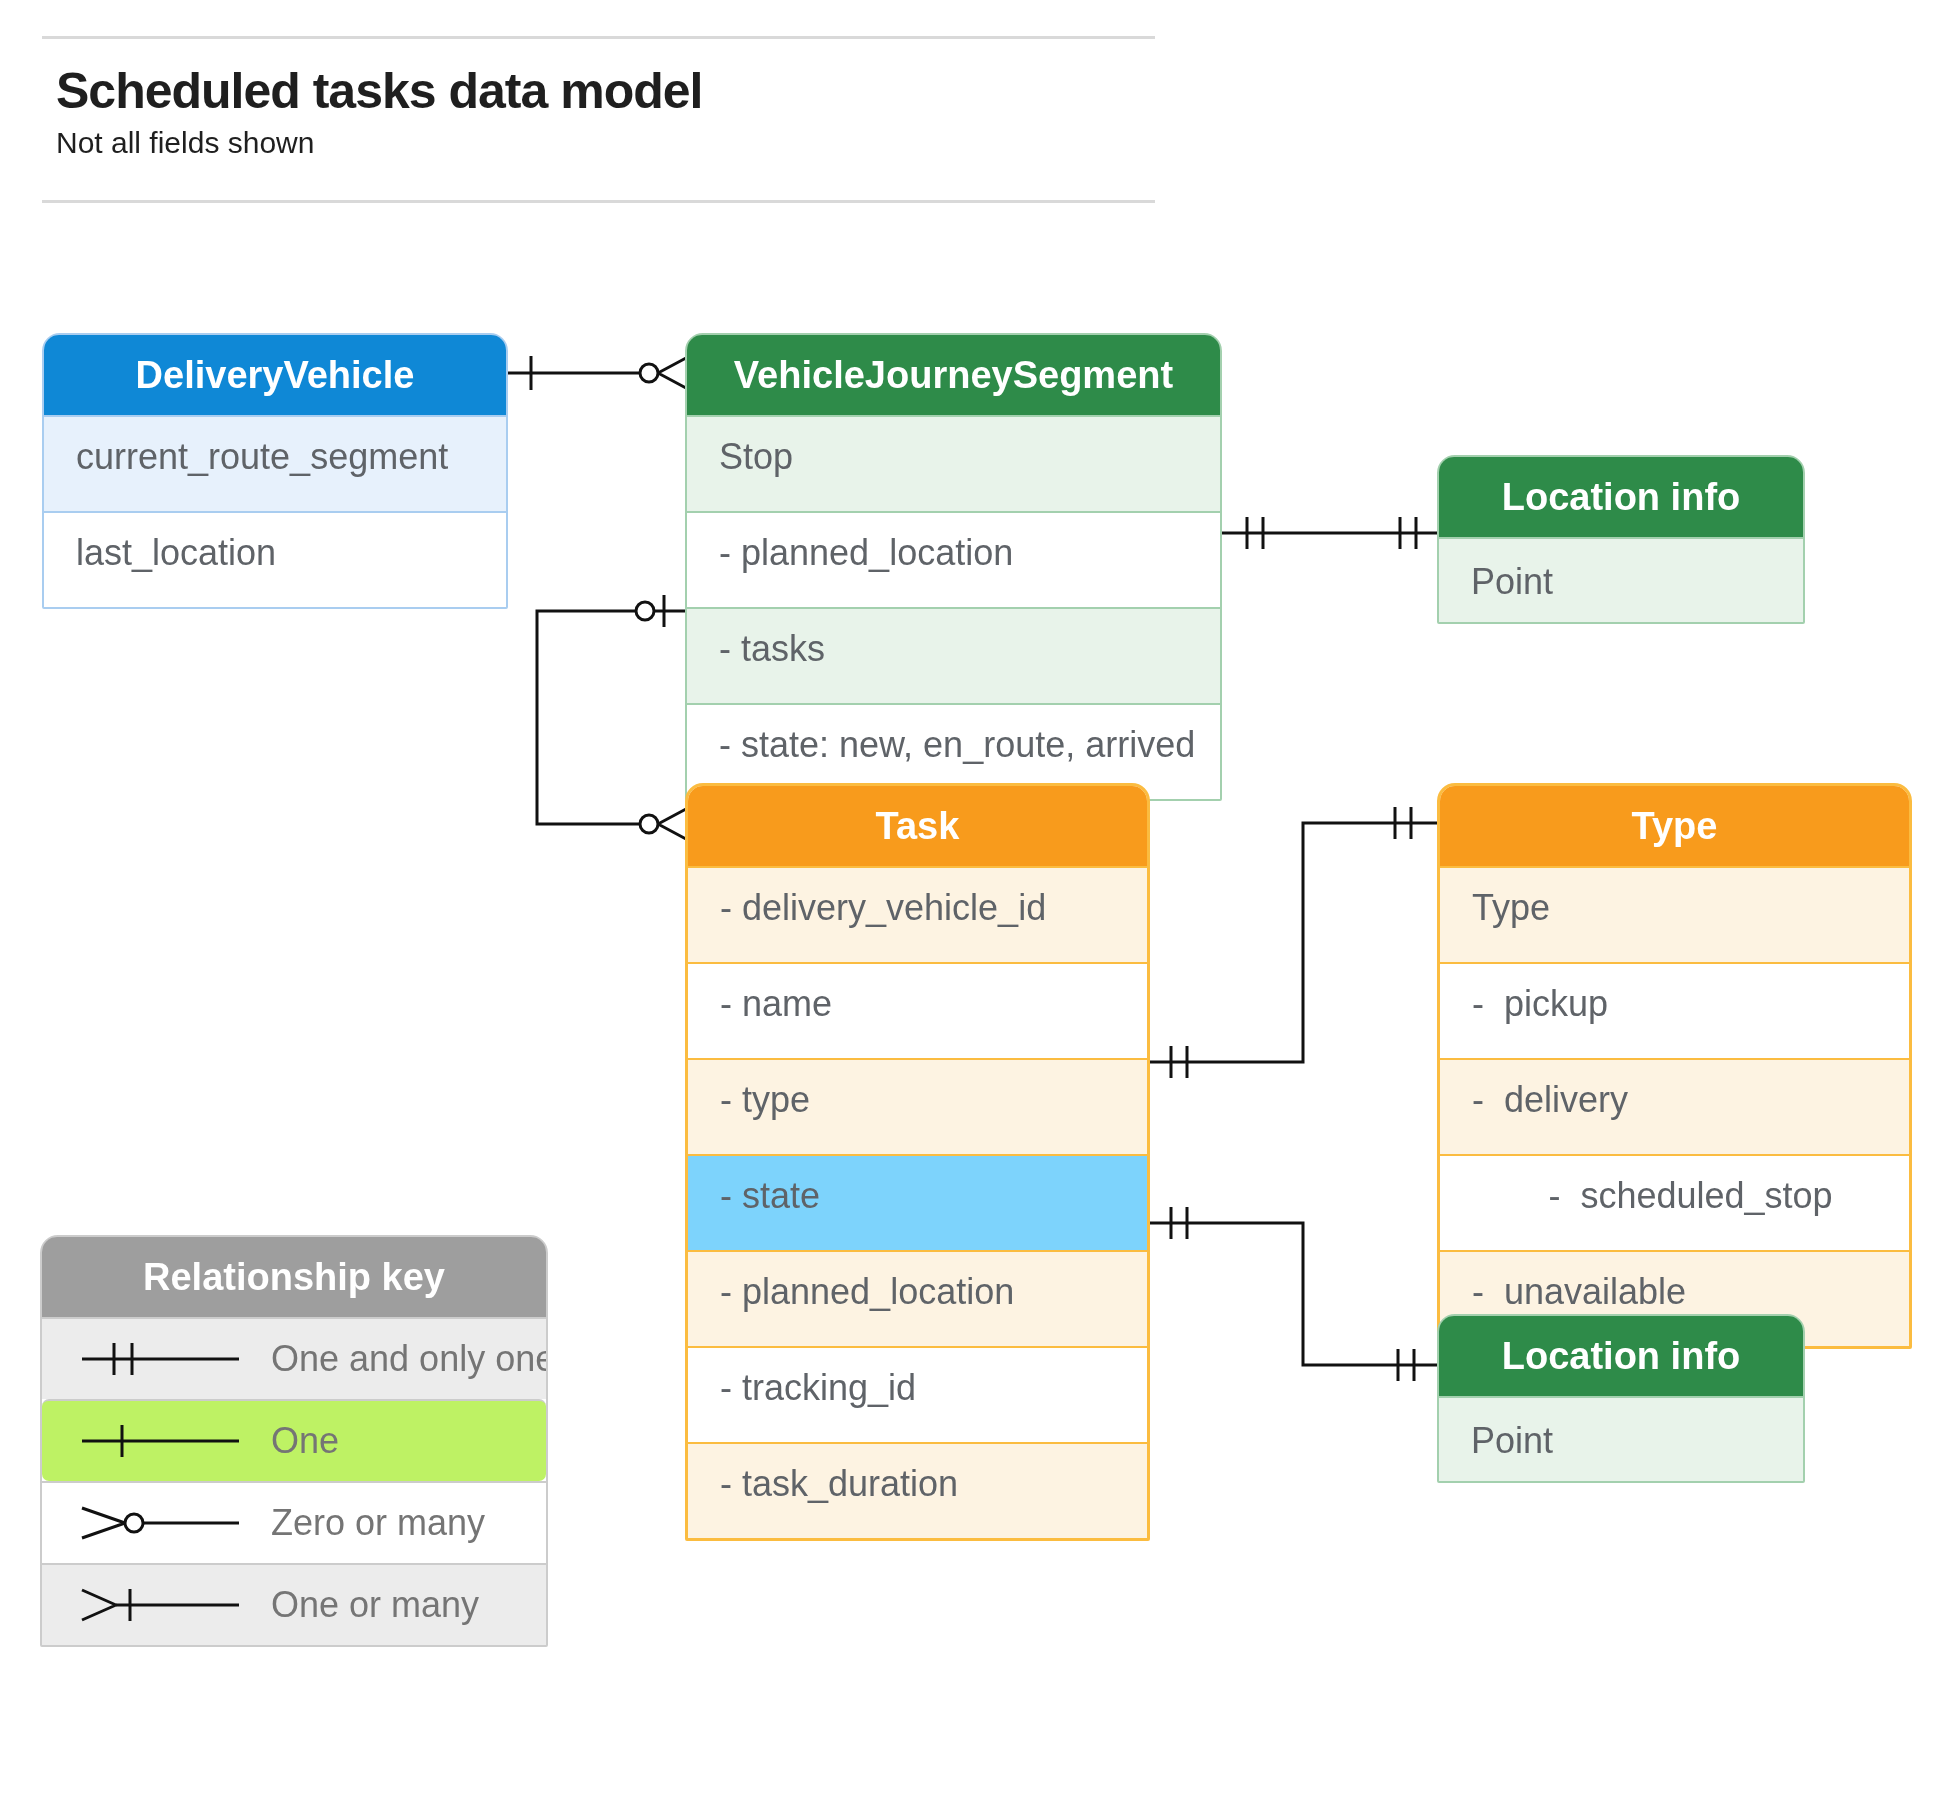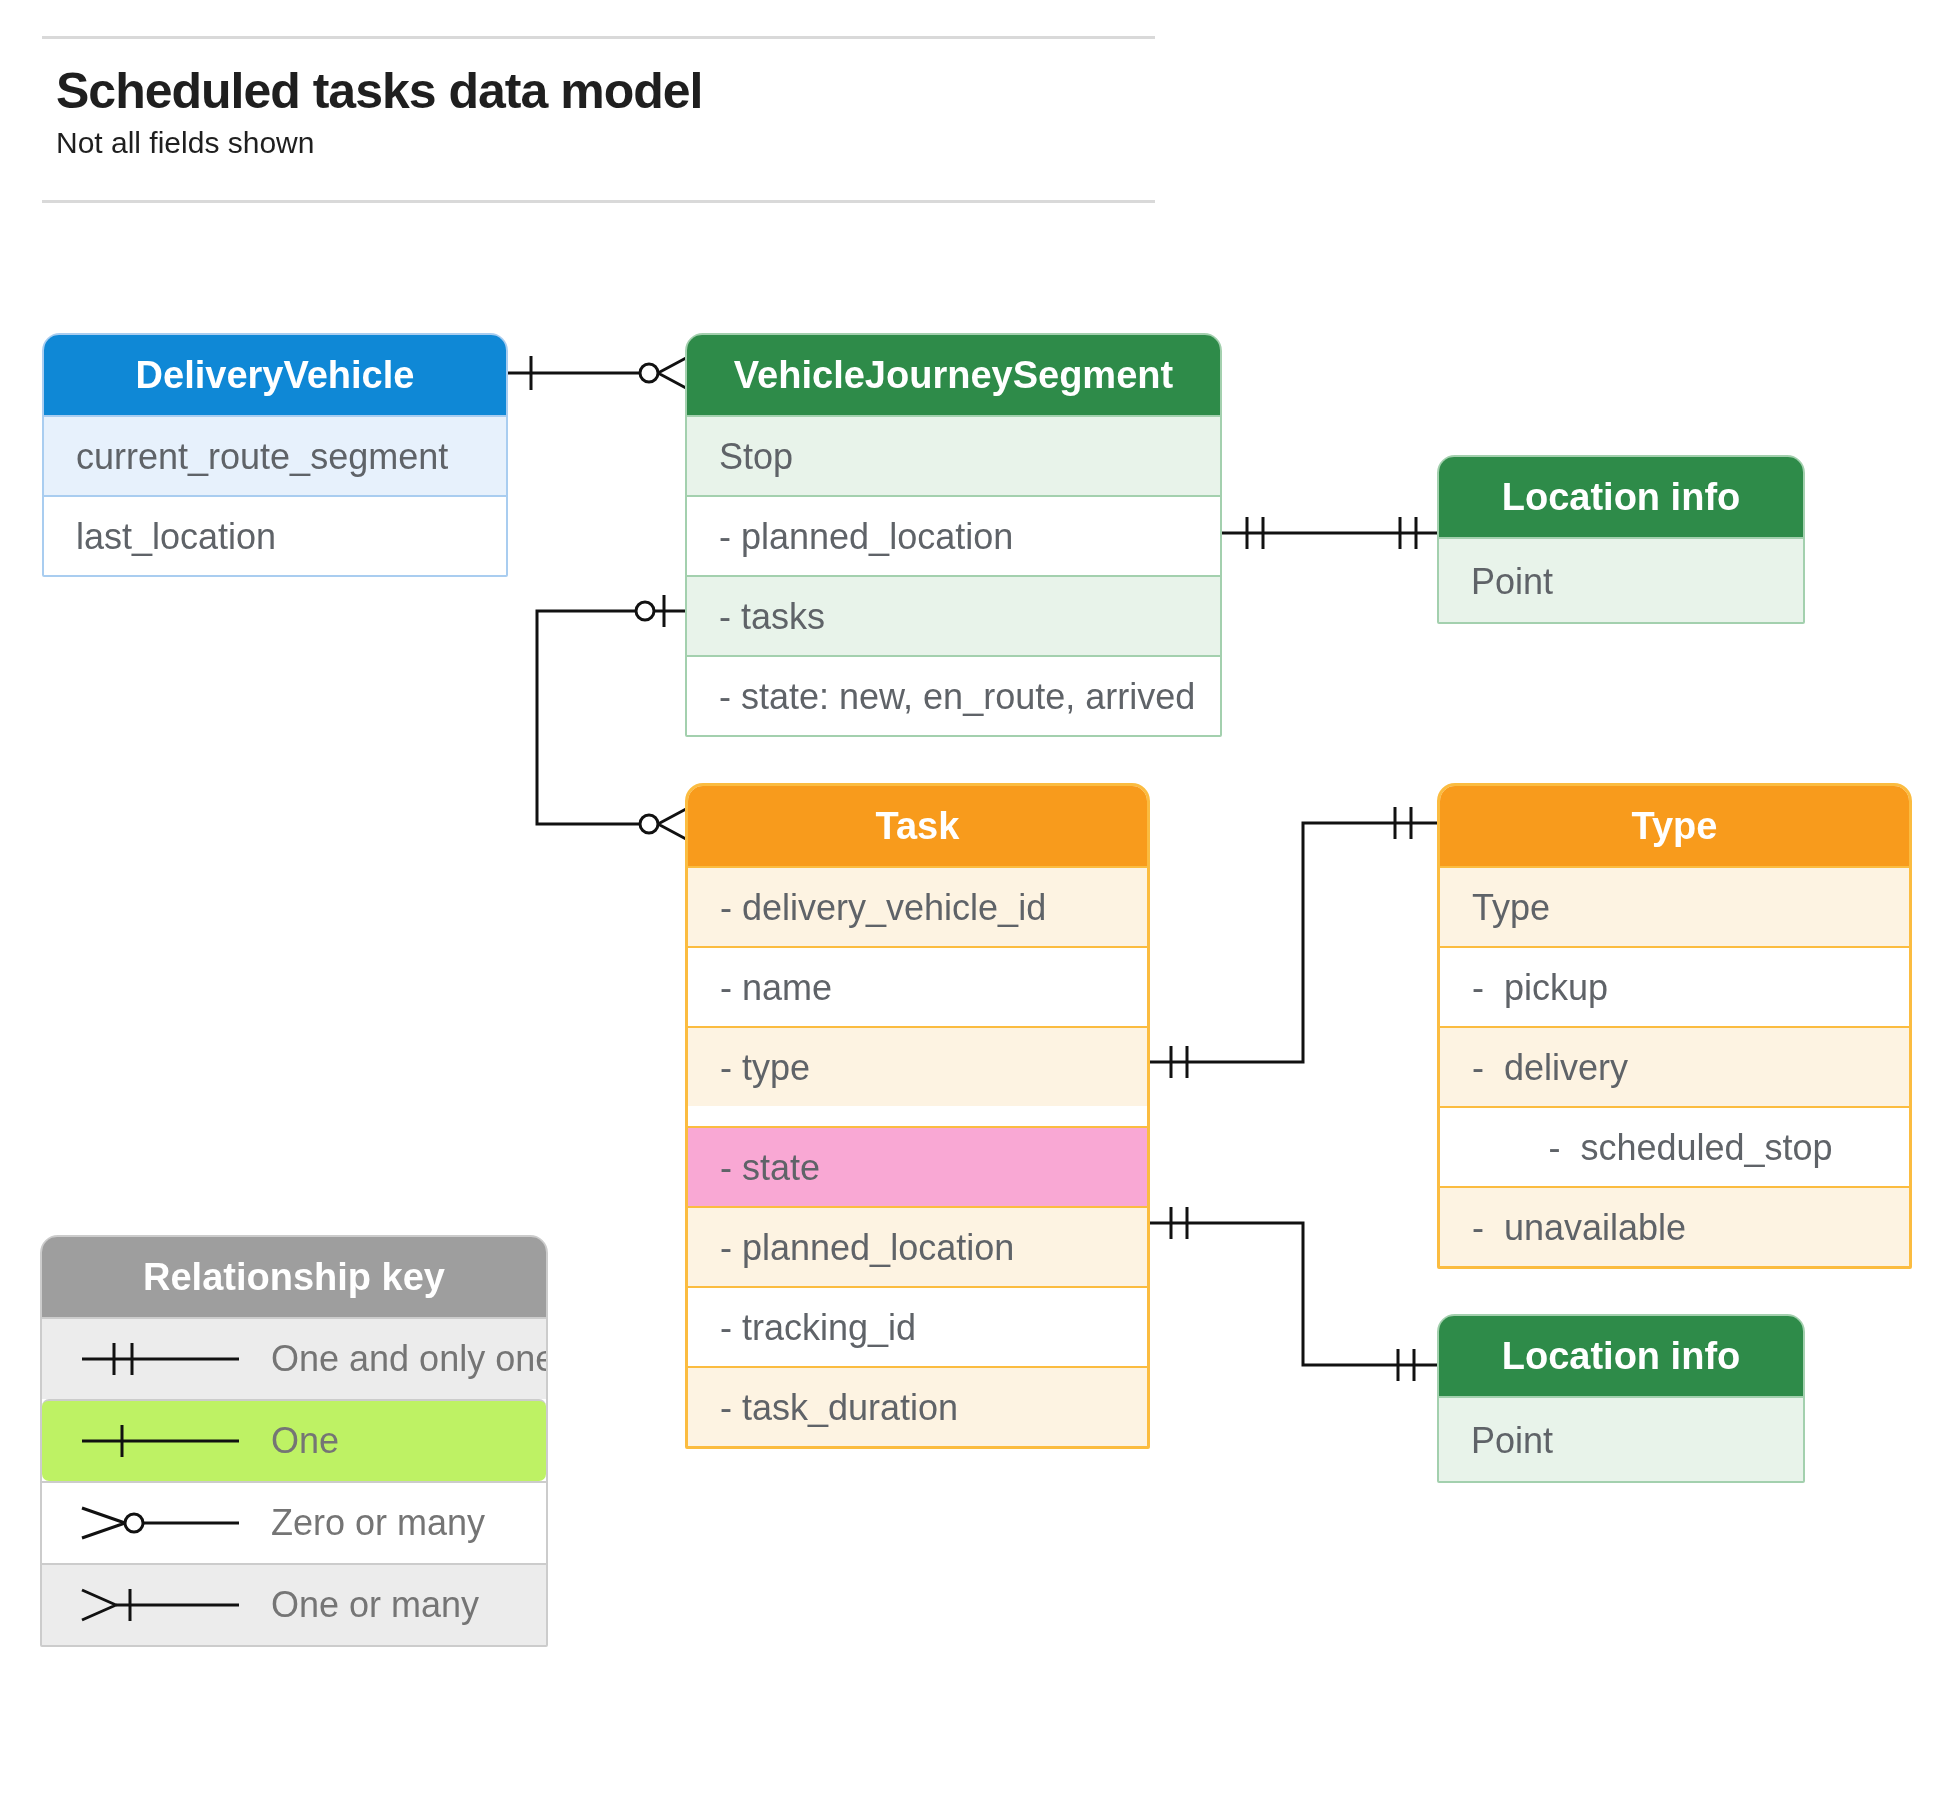--- a/index.html
+++ b/index.html
@@ -11,21 +11,21 @@
   }
   .rule{position:absolute;left:42px;width:1113px;height:3px;background:var(--c-rule);}
   .rule-top{top:36px;}
   .rule-bottom{top:200px;}
   .page-title{position:absolute;left:56px;top:62px;font-size:50px;font-weight:700;color:var(--c-title);letter-spacing:-1px;}
   .page-subtitle{position:absolute;left:56px;top:126px;font-size:30px;font-weight:400;color:var(--c-title);}
 
   .table{position:absolute;box-sizing:border-box;border:2px solid #ccc;border-radius:18px 18px 2px 2px;background:#fff;}
   .tbl-header{height:80px;line-height:80px;text-align:center;font-size:38px;font-weight:700;
     color:var(--c-header-text);border-radius:15px 15px 0 0;}
-  .tbl-row{height:80px;line-height:80px;padding-left:32px;font-size:36px;color:var(--c-row-text);
+  .tbl-row{height:96px;line-height:80px;padding-left:32px;font-size:36px;color:var(--c-row-text);
     border-top:2px solid #ccc;white-space:pre;box-sizing:border-box;overflow:hidden;}
 
   .t-delivery-vehicle{left:42px;top:333px;width:466px;}
   .t-vehicle-journey-segment{left:685px;top:333px;width:537px;}
   .t-location-info-top{left:1437px;top:455px;width:368px;}
   .t-task{left:685px;top:783px;width:465px;border-width:3px;}
   .t-type{left:1437px;top:783px;width:475px;border-width:3px;}
   .t-location-info-bottom{left:1437px;top:1314px;width:368px;}
   .t-location-info-top .tbl-row,.t-location-info-bottom .tbl-row{height:85px;line-height:85px;}
 
@@ -111,21 +111,21 @@
         <div class="tbl-row" style="background: rgb(232, 243, 234); border-top-color: rgb(163, 208, 174);">Point</div>
       </div>
   </div>
 
   <div class="table t-task" style="border-color: rgb(251, 188, 64);">
     <div class="tbl-header" style="background: rgb(248, 155, 28);">Task</div>
     <div class="tbl-rows">
         <div class="tbl-row" style="background: rgb(253, 243, 226); border-top-color: rgb(251, 188, 64);">- delivery_vehicle_id</div>
         <div class="tbl-row" style="background: rgb(255, 255, 255); border-top-color: rgb(251, 188, 64);">- name</div>
         <div class="tbl-row" style="background: rgb(253, 243, 226); border-top-color: rgb(251, 188, 64);">- type</div>
-        <div class="tbl-row" style="background: #f9a8d4; border-top-color: rgb(251, 188, 64); margin-top: 20px;">- state</div>
+        <div class="tbl-row" style="background: #7dd3fc; border-top-color: rgb(251, 188, 64);">- state</div>
         <div class="tbl-row" style="background: rgb(253, 243, 226); border-top-color: rgb(251, 188, 64);">- planned_location</div>
         <div class="tbl-row" style="background: rgb(255, 255, 255); border-top-color: rgb(251, 188, 64);">- tracking_id</div>
         <div class="tbl-row" style="background: rgb(253, 243, 226); border-top-color: rgb(251, 188, 64);">- task_duration</div>
       </div>
   </div>
 
   <div class="table t-type" style="border-color: rgb(251, 188, 64);">
     <div class="tbl-header" style="background: rgb(248, 155, 28);">Type</div>
     <div class="tbl-rows">
         <div class="tbl-row" style="background: rgb(253, 243, 226); border-top-color: rgb(251, 188, 64);">Type</div>

